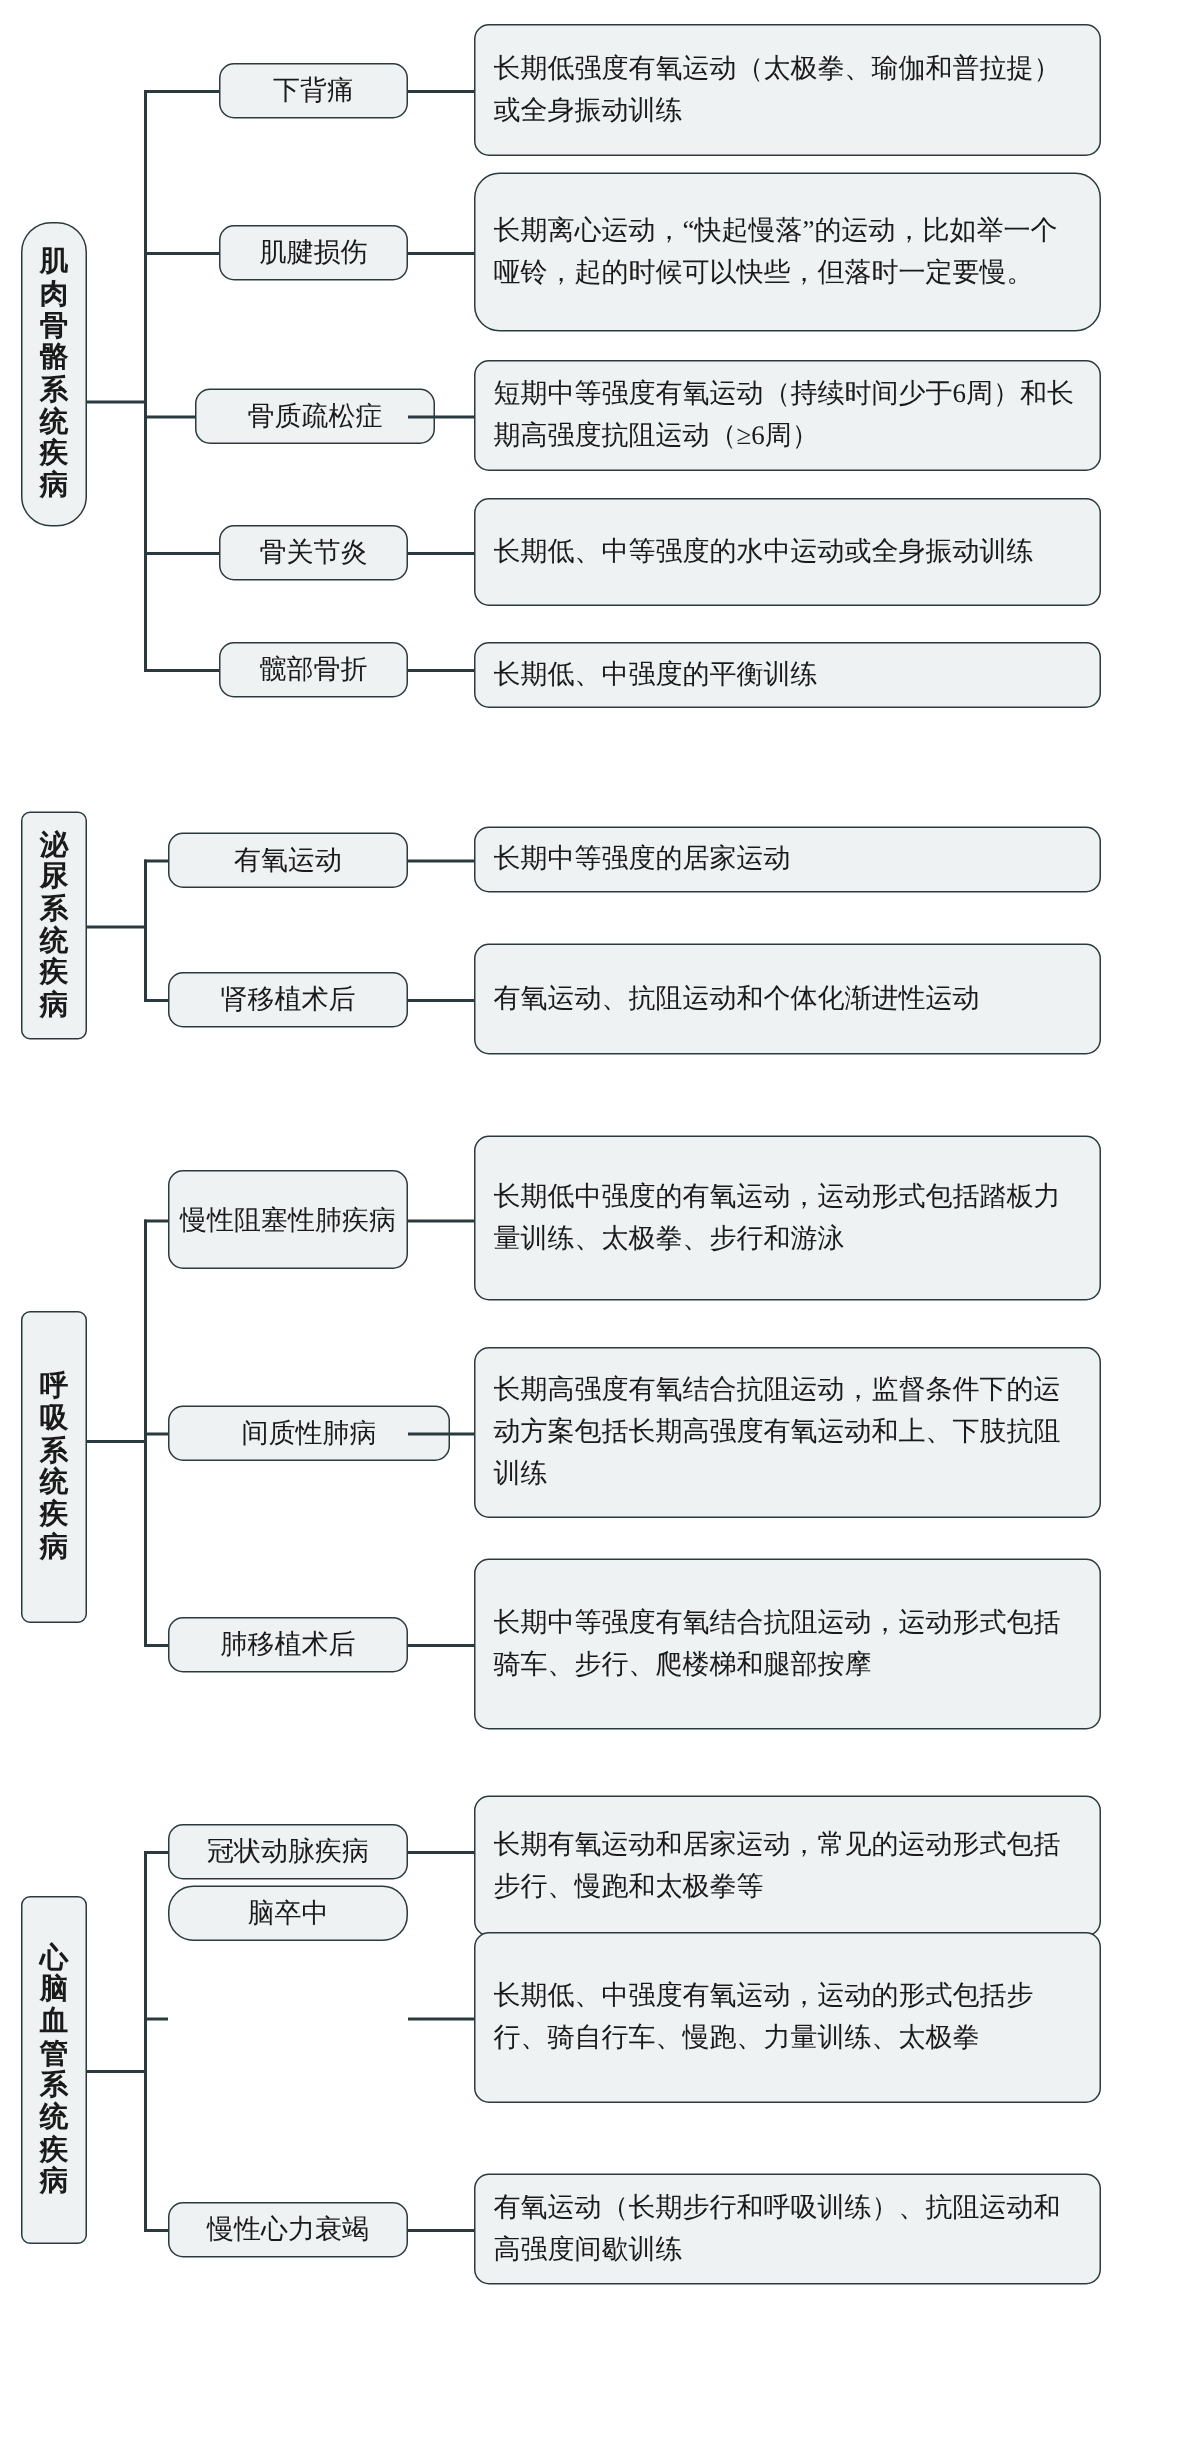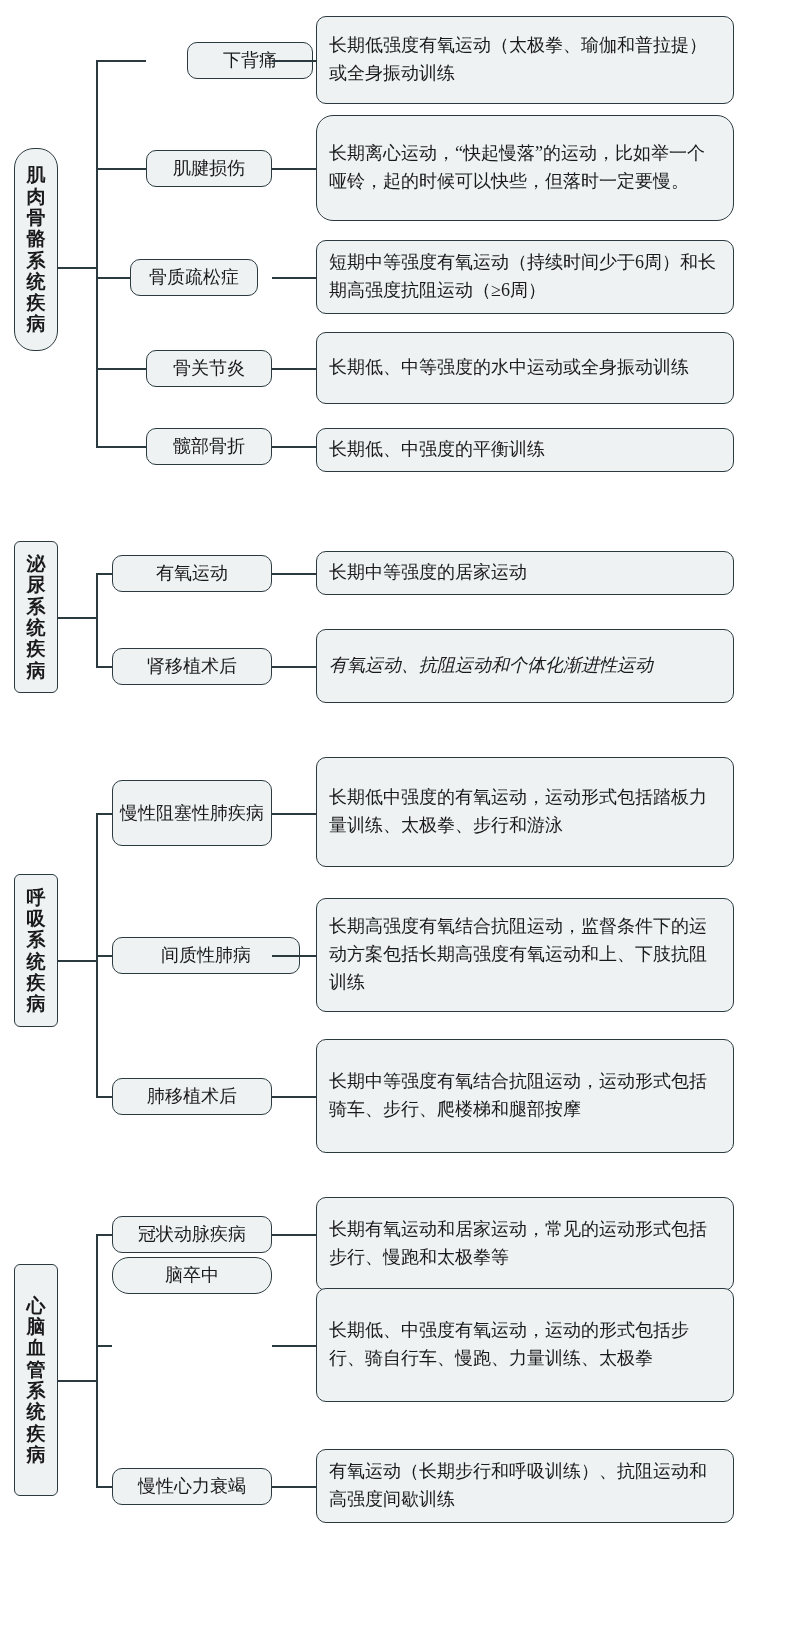--- a/index.html
+++ b/index.html
@@ -98,39 +98,39 @@
   <div class="group">
 
     <div class="cat-box" style="top:148px; height:203px;border-radius:20px;">
       <span class="cat-text">肌肉骨骼系统疾病</span>
     </div>
 
     <div class="ln v" style="left:96px; top:60px; height:386px;"></div>
     <div class="ln h" style="left:58px; top:267px; width:38px;"></div>
 
     <div class="ln h" style="left:96px; top:60px; width:50px;"></div>
-    <div class="cond-box" style="left:146px; top:42px; width:126px; height:37px;margin-left:41px;">
+    <div class="cond-box" style="left:146px; top:42px; width:126px; height:37px;">
       <span>下背痛</span>
     </div>
     <div class="ln h" style="left:272px; top:60px; width:44px;"></div>
     <div class="desc-box" style="left:316px; top:16px; width:418px; height:88px;">
       <span>长期低强度有氧运动（太极拳、瑜伽和普拉提）或全身振动训练</span>
     </div>
 
     <div class="ln h" style="left:96px; top:168px; width:50px;"></div>
     <div class="cond-box" style="left:146px; top:150px; width:126px; height:37px;">
       <span>肌腱损伤</span>
     </div>
     <div class="ln h" style="left:272px; top:168px; width:44px;"></div>
     <div class="desc-box" style="left:316px; top:115px; width:418px; height:106px;border-radius:17px;">
       <span>长期离心运动，“快起慢落”的运动，比如举一个哑铃，起的时候可以快些，但落时一定要慢。</span>
     </div>
 
     <div class="ln h" style="left:96px; top:277px; width:34px;"></div>
-    <div class="cond-box" style="left:130px; top:259px; width:128px; height:37px;">
+    <div class="cond-box" style="left:130px; top:259px; width:160px; height:37px;">
       <span>骨质疏松症</span>
     </div>
     <div class="ln h" style="left:272px; top:277px; width:44px;"></div>
     <div class="desc-box" style="left:316px; top:240px; width:418px; height:74px;">
       <span>短期中等强度有氧运动（持续时间少于6周）和长期高强度抗阻运动（≥6周）</span>
     </div>
 
     <div class="ln h" style="left:96px; top:368px; width:50px;"></div>
     <div class="cond-box" style="left:146px; top:350px; width:126px; height:37px;">
       <span>骨关节炎</span>
@@ -166,28 +166,28 @@
     <div class="ln h" style="left:272px; top:573px; width:44px;"></div>
     <div class="desc-box" style="left:316px; top:551px; width:418px; height:44px;">
       <span>长期中等强度的居家运动</span>
     </div>
 
     <div class="ln h" style="left:96px; top:666px; width:16px;"></div>
     <div class="cond-box" style="left:112px; top:648px; width:160px; height:37px;">
       <span>肾移植术后</span>
     </div>
     <div class="ln h" style="left:272px; top:666px; width:44px;"></div>
-    <div class="desc-box" style="left:316px; top:629px; width:418px; height:74px;font-style:italic;">
+    <div class="desc-box" style="left:316px; top:629px; width:418px; height:74px;">
       <span>有氧运动、抗阻运动和个体化渐进性运动</span>
     </div>
   </div>
 
   <div class="group">
 
-    <div class="cat-box" style="top:874px; height:153px;">
+    <div class="cat-box" style="top:874px; height:208px;">
       <span class="cat-text">呼吸系统疾病</span>
     </div>
 
     <div class="ln v" style="left:96px; top:813px; height:283px;"></div>
     <div class="ln h" style="left:58px; top:960px; width:38px;"></div>
 
     <div class="ln h" style="left:96px; top:813px; width:16px;"></div>
     <div class="cond-box" style="left:112px; top:780px; width:160px; height:66px;">
       <span>慢性阻塞性肺疾病</span>
     </div>

